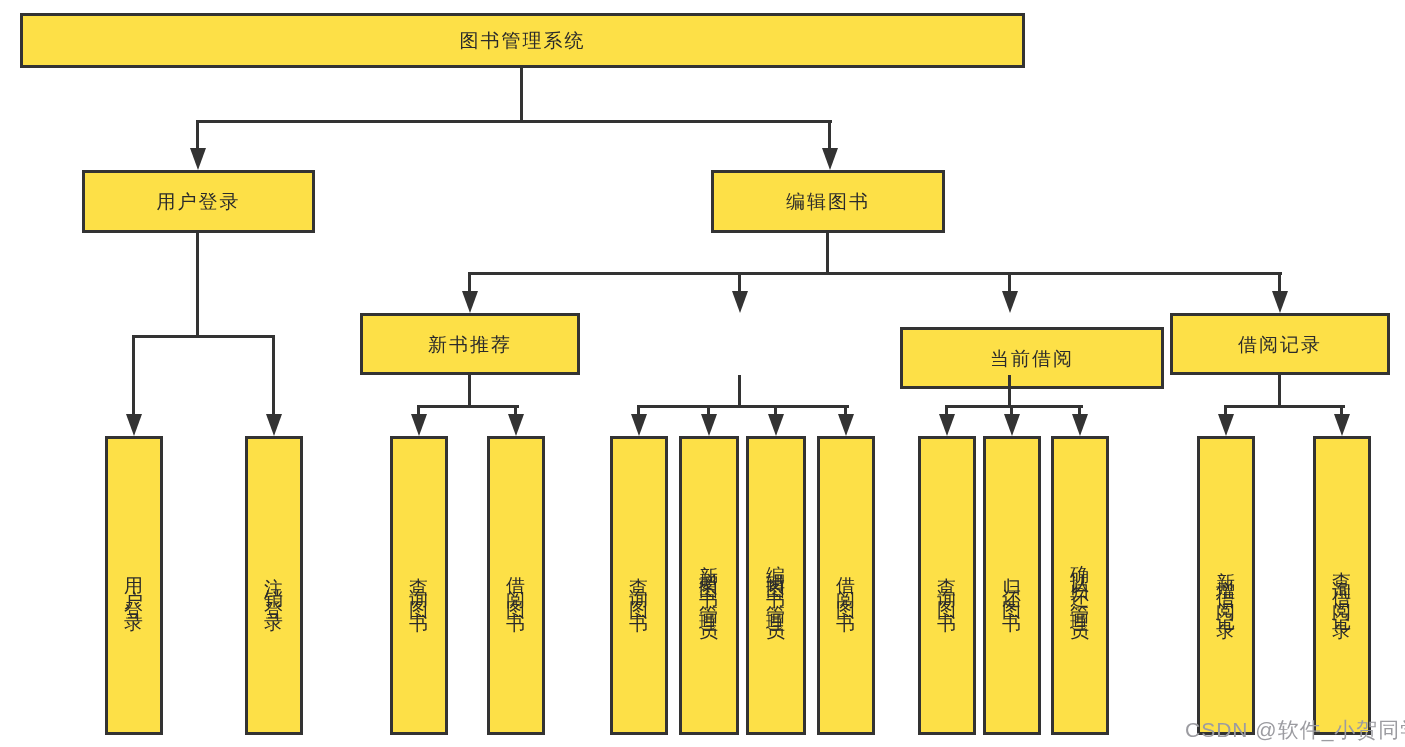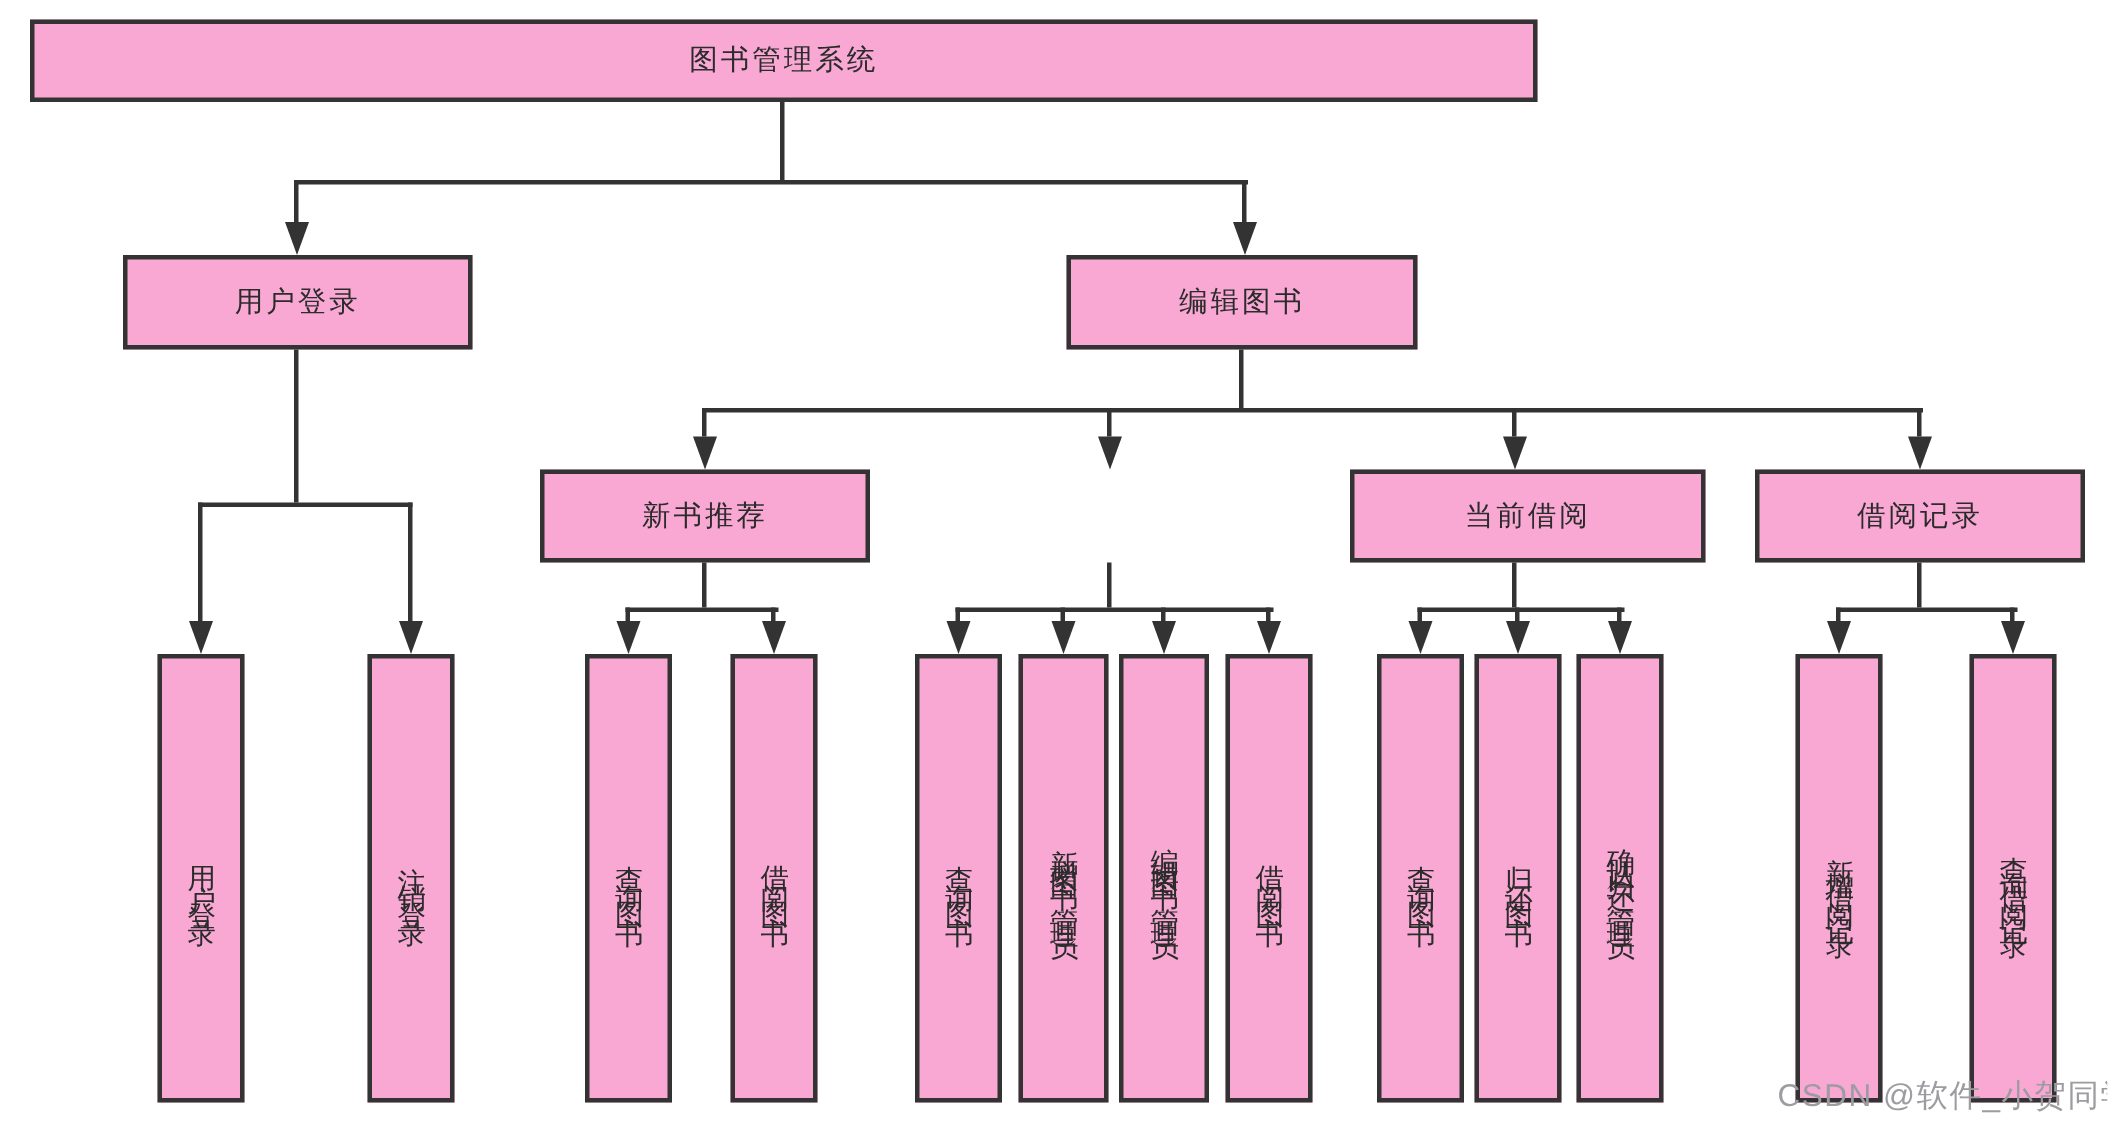--- a/index.html
+++ b/index.html
@@ -1,21 +1,21 @@
 <!DOCTYPE html>
 <html><head>
 <meta charset="utf-8">
 <style>
   html,body{margin:0;padding:0;background:#fff;}
   .canvas{
     position:relative;width:1405px;height:747px;background:#fff;
     font-family:"Liberation Sans","DejaVu Sans",sans-serif;overflow:hidden;
   }
   .box{
-    position:absolute;border:3px solid #333;background:#f9a8d4;box-sizing:border-box;
+    position:absolute;border:3px solid #333;background:#fde047;box-sizing:border-box;
     display:flex;align-items:center;justify-content:center;
     font-size:19px;color:#2b2b2b;letter-spacing:2px;line-height:1;
   }
   .vbox{
     writing-mode:vertical-rl;text-orientation:mixed;
     font-size:19px;letter-spacing:12px;
   }
   .hline,.vline{position:absolute;background:#333;}
   .hline{height:3px;}
   .vline{width:3px;}
@@ -66,21 +66,21 @@
   <div class="vline" style="left:738px;top:272px;height:19px;"></div>
   <div class="arrow" style="left:732px;top:291px;"></div>
   <div class="vline" style="left:1008px;top:272px;height:19px;"></div>
   <div class="arrow" style="left:1002px;top:291px;"></div>
   <div class="vline" style="left:1278px;top:272px;height:19px;"></div>
   <div class="arrow" style="left:1272px;top:291px;"></div>
 
   <div class="box" style="left:360px;top:313px;width:220px;height:62px;">
     <span>新书推荐</span>
   </div>
-  <div class="box" style="left:900px;top:313px;width:237px;height:62px;font-family:Liberation Serif, serif;">
+  <div class="box" style="left:900px;top:327px;width:264px;height:62px;font-family:Liberation Serif, serif;">
     <span>当前借阅</span>
   </div>
   <div class="box" style="left:1170px;top:313px;width:220px;height:62px;">
     <span>借阅记录</span>
   </div>
 
   <div class="vline" style="left:468px;top:375px;height:30px;"></div>
   <div class="hline" style="left:417px;top:405px;width:102px;"></div>
   <div class="vline" style="left:417px;top:405px;height:10px;"></div>
   <div class="arrow" style="left:411px;top:414px;"></div>

